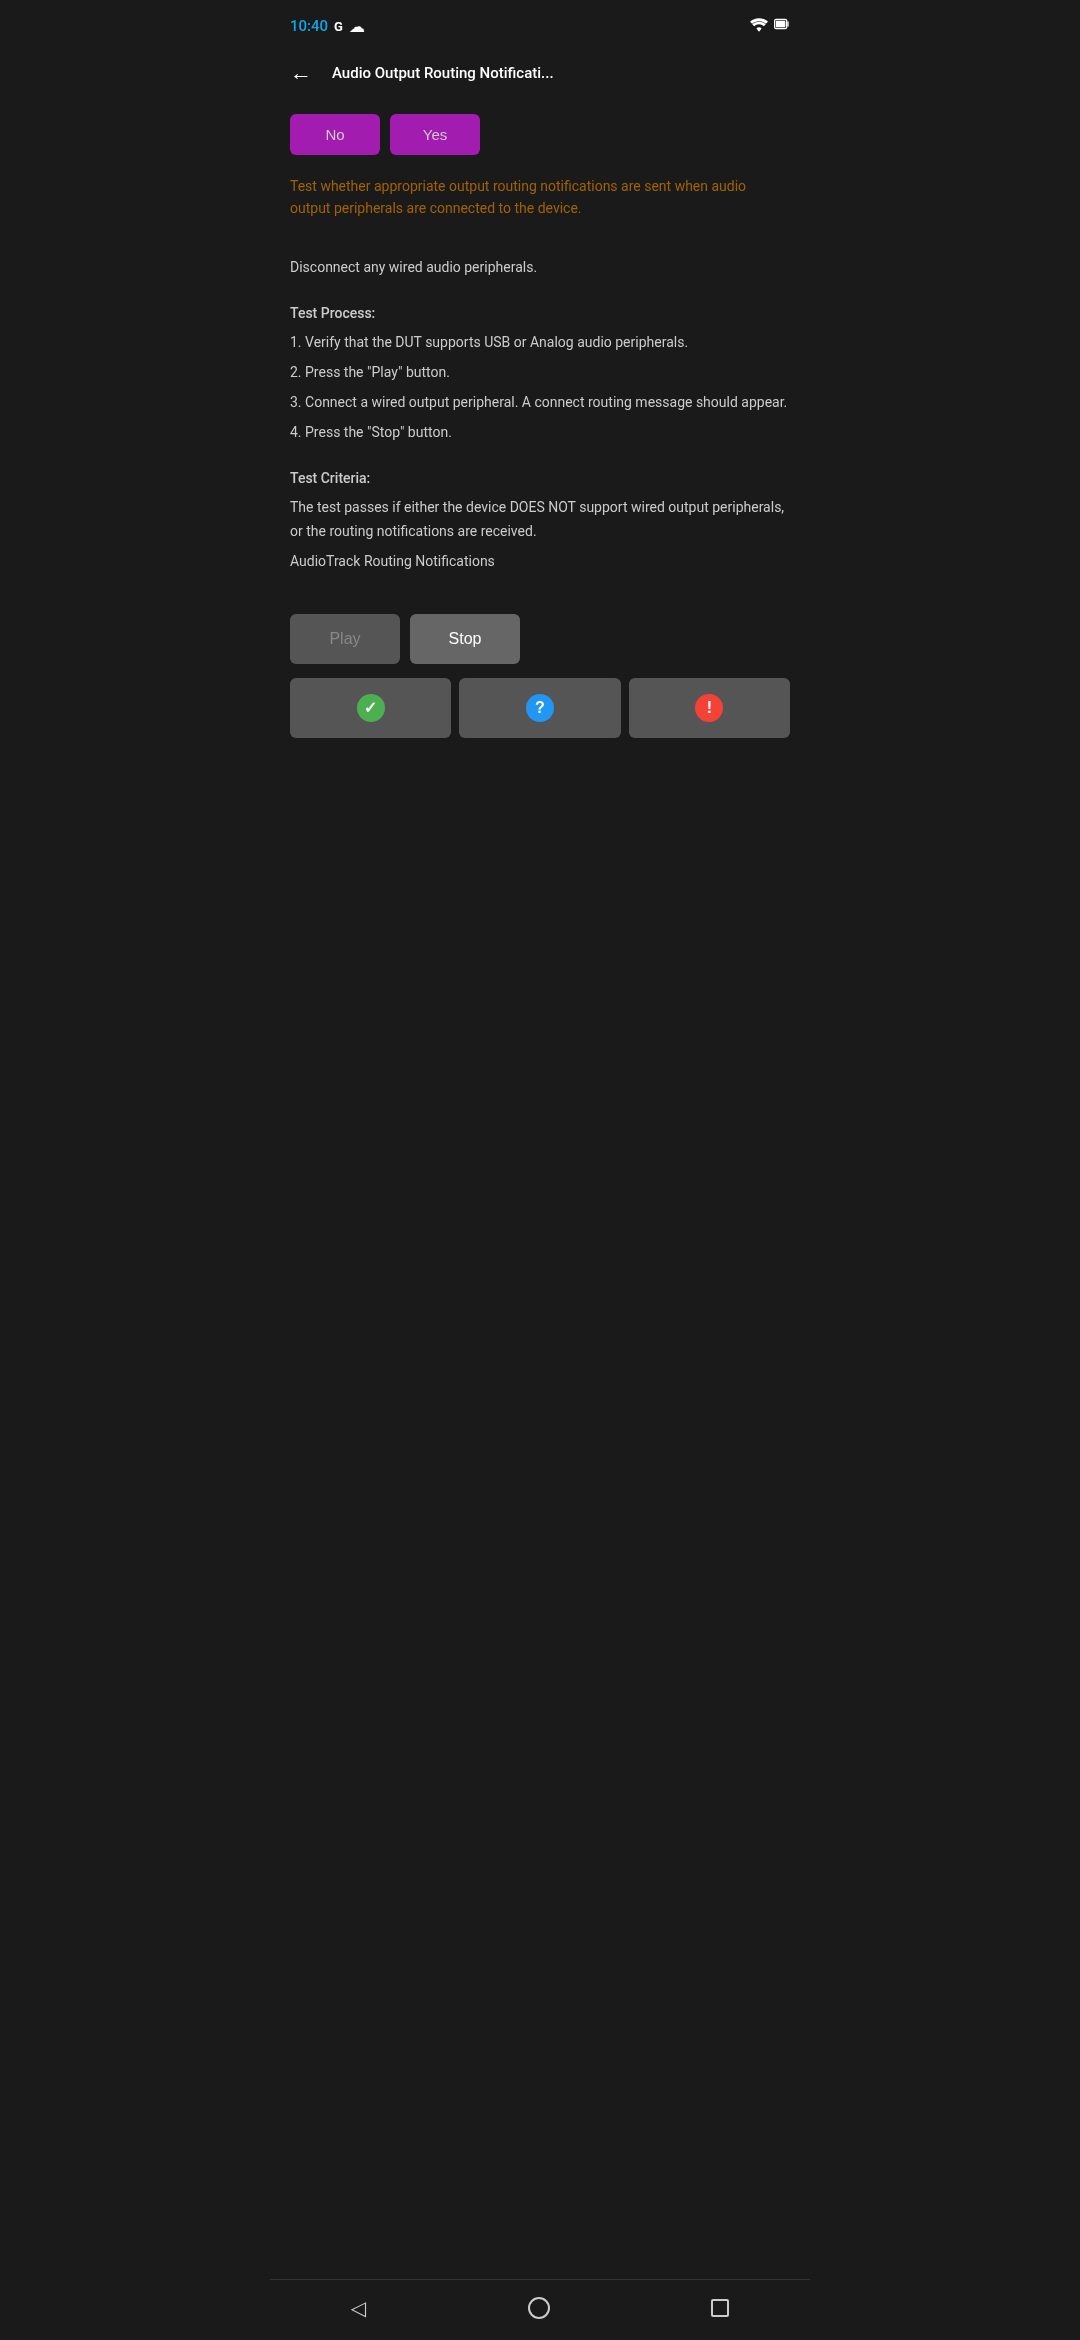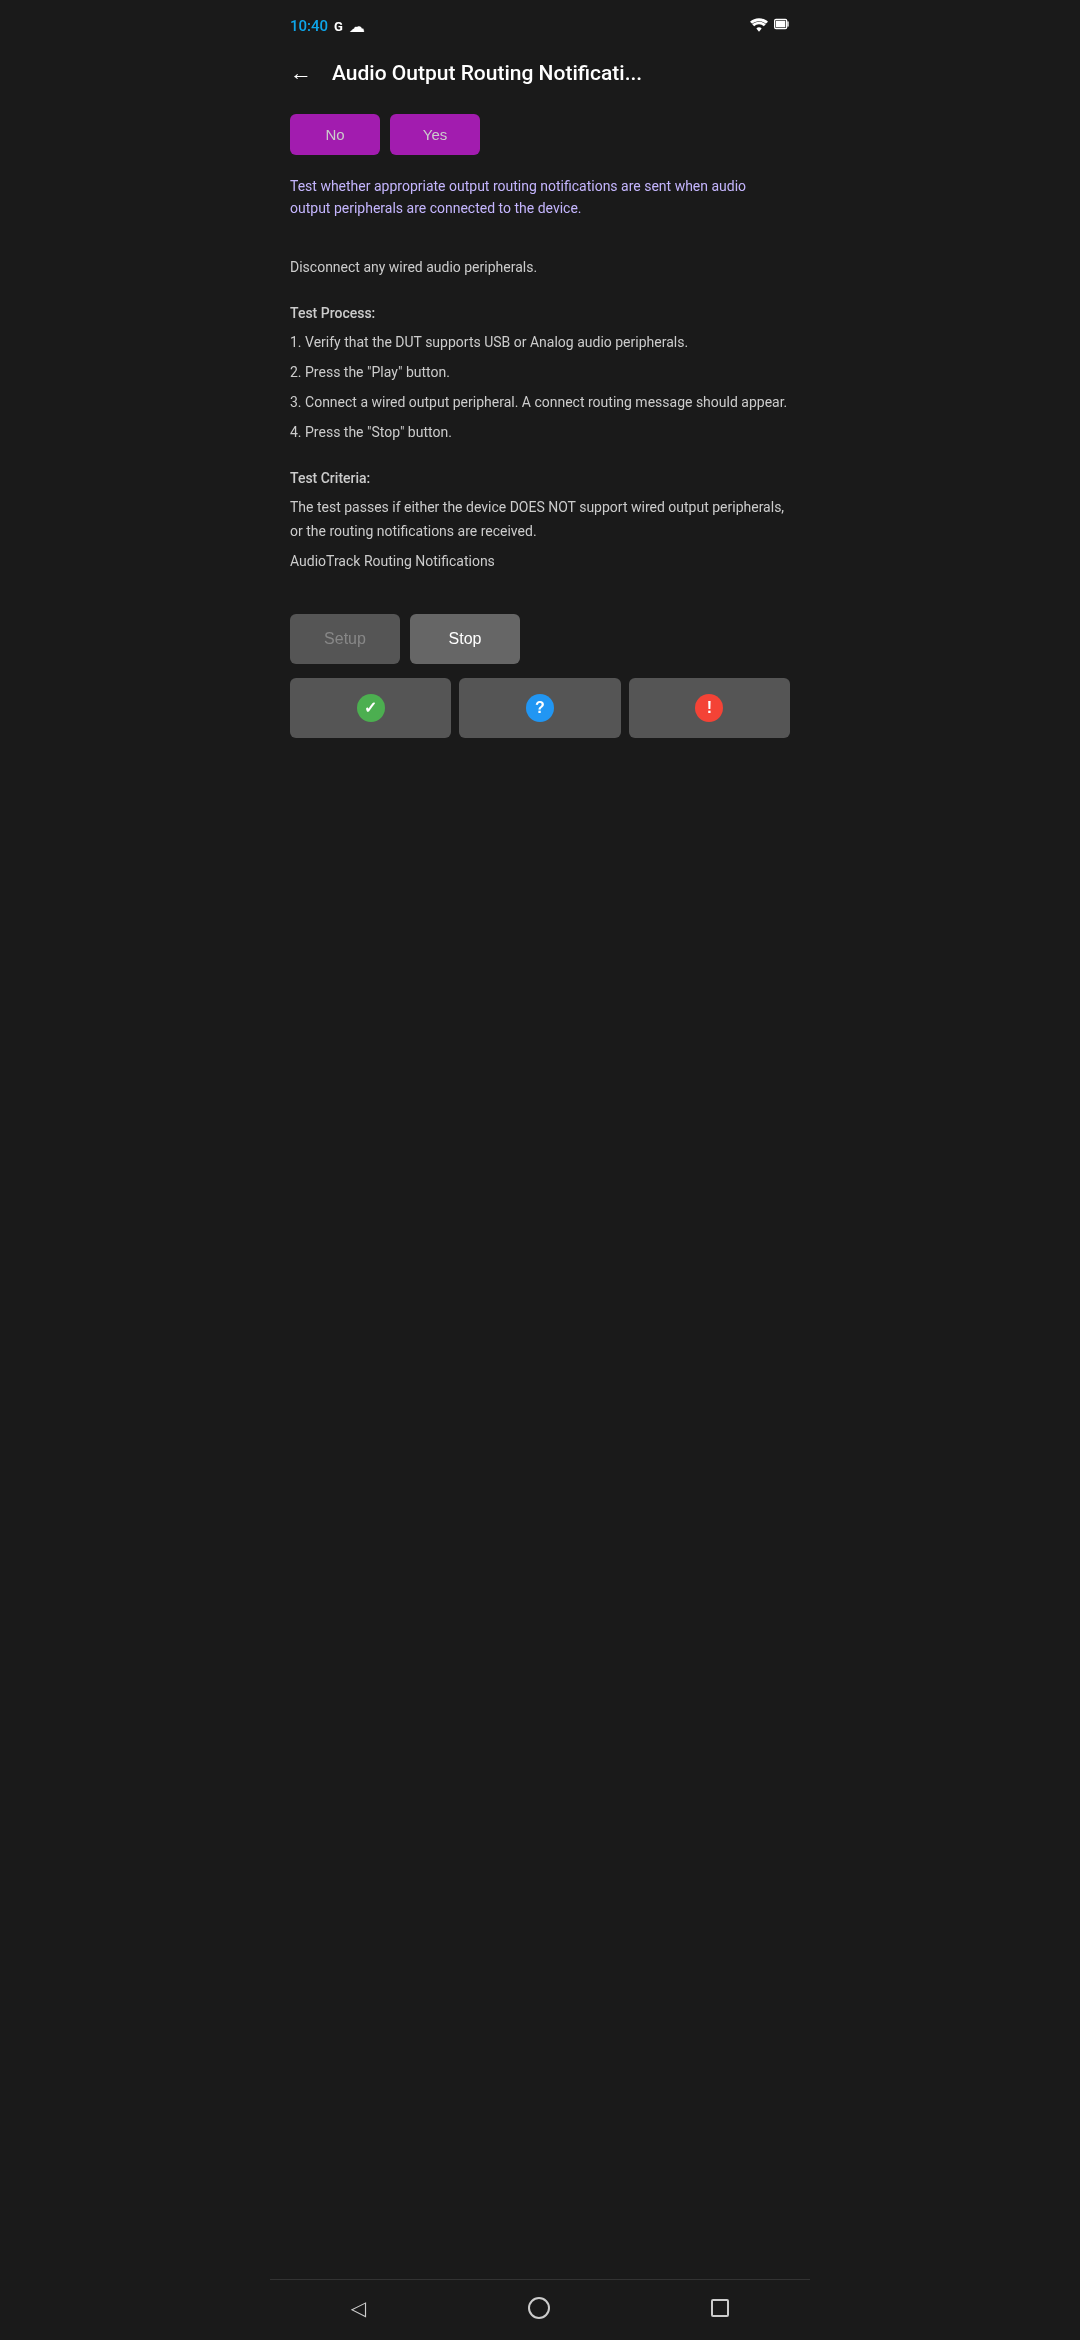--- a/index.html
+++ b/index.html
@@ -81,21 +81,21 @@
       color: #ffffff;
       font-size: 22px;
       cursor: pointer;
       background: none;
       border: none;
       padding: 4px;
     }
 
     .app-title {
       color: #ffffff;
-      font-size: 21px;
+      font-size: 15px;
       font-weight: 500;
       flex: 1;
       white-space: nowrap;
       overflow: hidden;
       text-overflow: ellipsis;
     }
 
     
     .content {
       padding: 8px 20px 20px 20px;
@@ -121,21 +121,21 @@
       border-radius: 6px;
       padding: 12px 28px;
       font-size: 15px;
       font-weight: 500;
       cursor: pointer;
       min-width: 90px;
       text-align: center;
     }
 
     .description-text {
-      color: #c4b5fd;
+      color: #a16207;
       font-size: 14px;
       line-height: 1.6;
       margin-bottom: 20px;
     }
 
     .section-text {
       color: #cccccc;
       font-size: 14px;
       line-height: 1.7;
       margin-bottom: 6px;
@@ -329,21 +329,21 @@
   <div class="spacer"></div>
 
   <p class="section-text">
     <span class="section-title">Test Criteria:</span>
   </p>
   <p class="section-text">The test passes if either the device DOES NOT support wired output peripherals, or the routing notifications are received.</p>
   <p class="section-text">AudioTrack Routing Notifications</p>
 
   <div class="playback-section">
     <div class="playback-row">
-      <button class="play-button">Setup</button>
+      <button class="play-button">Play</button>
       <button class="stop-button">Stop</button>
     </div>
 
     <div class="result-row">
       <button class="result-button">
         <div class="result-icon icon-pass">
           <span>✓</span>
         </div>
       </button>
       <button class="result-button">

